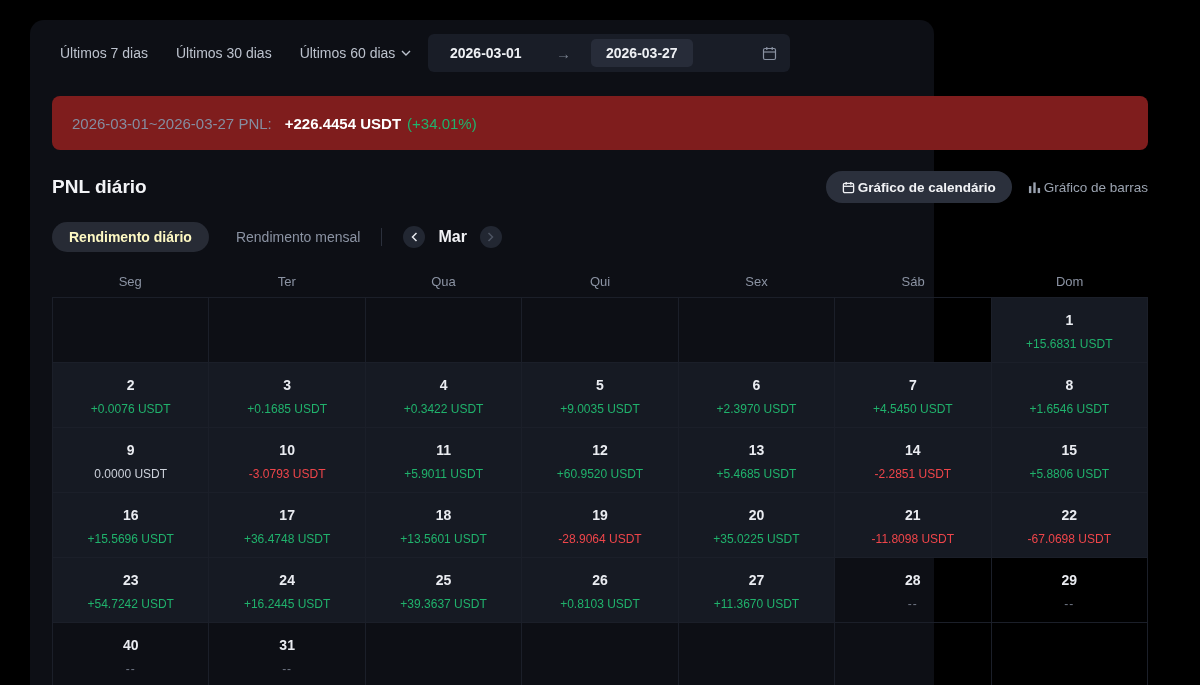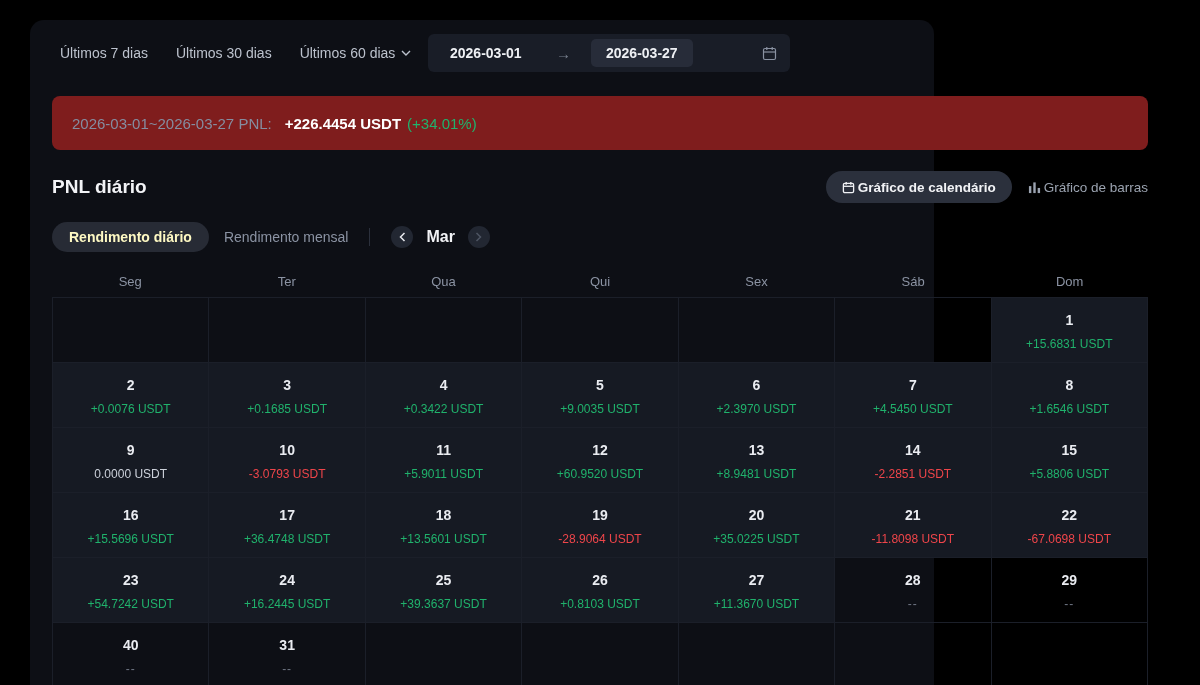--- a/index.html
+++ b/index.html
@@ -71,21 +71,21 @@
   
   .tabs-row {
     position:absolute; left:22px; top:202px; height:30px;
     display:flex; align-items:center;
   }
   .tab-pill {
     background:#272b35; border-radius:15px; height:30px;
     display:flex; align-items:center; padding:0 17px;
     font-size:14px; font-weight:bold; color:#fef9c3; cursor:pointer; white-space:nowrap;
   }
-  .tab-plain { margin-left:15px; font-size:14px; color:#8b93a3; cursor:pointer; white-space:nowrap; }
+  .tab-plain { margin-left:27px; font-size:14px; color:#8b93a3; cursor:pointer; white-space:nowrap; }
   .tabs-divider { width:1px; height:18px; background:#2b303c; margin:0 21px; }
   .nav-circle {
     width:22px; height:22px; border-radius:50%; background:#222732;
     display:flex; align-items:center; justify-content:center; cursor:pointer;
   }
   .month-label { margin:0 13px; font-size:16px; font-weight:bold; color:#f2f3f6; }
 
   
   .weekdays {
     position:absolute; left:22px; top:248px; width:1096px;
@@ -248,21 +248,21 @@
       <div class="cell has-data">
         <div class="day">11</div>
         <div class="val pos">+5.9011 USDT</div>
       </div>
       <div class="cell has-data">
         <div class="day">12</div>
         <div class="val pos">+60.9520 USDT</div>
       </div>
       <div class="cell has-data">
         <div class="day">13</div>
-        <div class="val pos">+8.9481 USDT</div>
+        <div class="val pos">+5.4685 USDT</div>
       </div>
       <div class="cell has-data">
         <div class="day">14</div>
         <div class="val neg">-2.2851 USDT</div>
       </div>
       <div class="cell has-data">
         <div class="day">15</div>
         <div class="val pos">+5.8806 USDT</div>
       </div>
       <div class="cell has-data">

